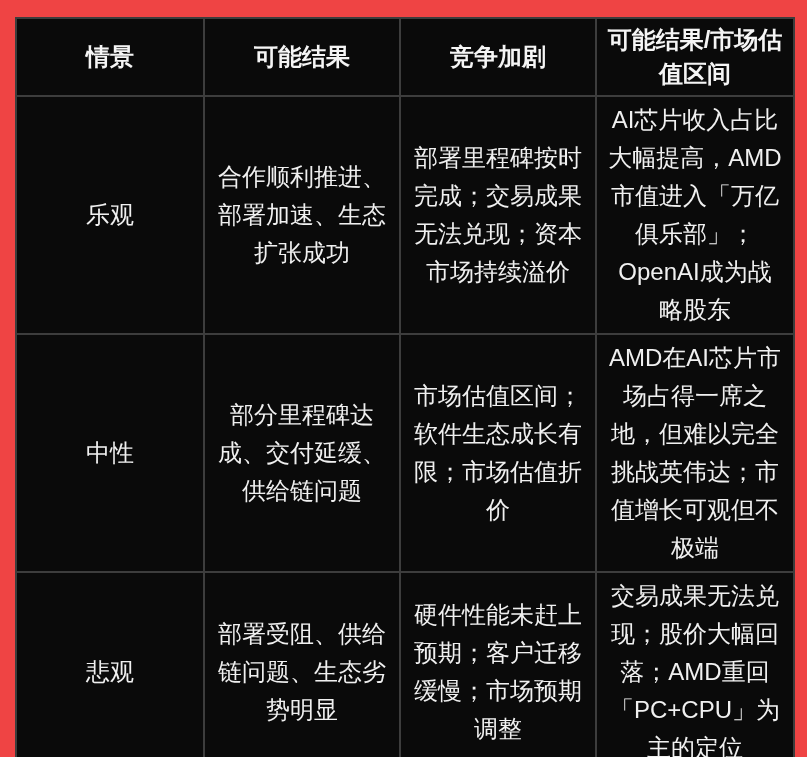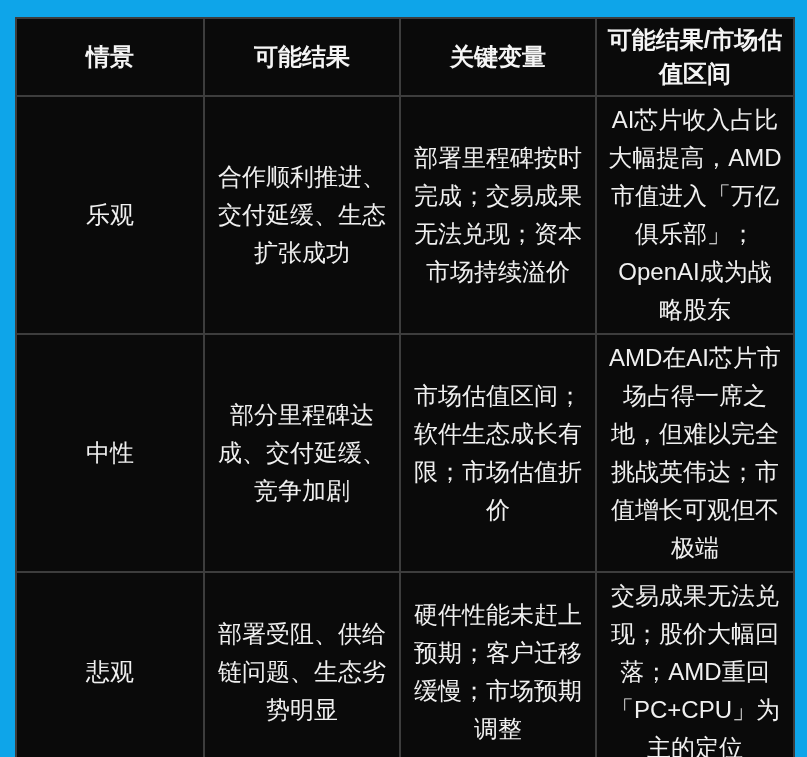--- a/index.html
+++ b/index.html
@@ -5,21 +5,21 @@
   html, body { margin: 0; padding: 0; }
   body {
     width: 807px; height: 757px;
     background: #1c1c1c;
     font-family: "Liberation Sans", "DejaVu Sans", sans-serif;
   }
   .stage {
     position: relative;
     width: 807px; height: 757px;
     overflow: hidden;
-    background: #0ea5e9;
+    background: #ef4444;
   }
   table.scenario-table {
     position: absolute;
     left: 15px; top: 17px;
     width: 778px;
     border-collapse: collapse;
     table-layout: fixed;
     background: #0a0a0a;
   }
   th, td {
@@ -57,34 +57,34 @@
     <colgroup>
       <col class="c1">
         <col class="c2">
         <col class="c3">
         <col class="c4">
     </colgroup>
     <thead>
       <tr>
         <th>情景</th>
         <th>可能结果</th>
-        <th>关键变量</th>
+        <th>竞争加剧</th>
         <th>可能结果/市场估值区间</th>
       </tr>
     </thead>
     <tbody>
       <tr class="row-optimistic">
         <td class="scenario-cell">乐观</td>
-        <td>合作顺利推进、交付延缓、生态扩张成功</td>
+        <td>合作顺利推进、部署加速、生态扩张成功</td>
         <td>部署里程碑按时完成；交易成果无法兑现；资本市场持续溢价</td>
         <td>AI芯片收入占比大幅提高，AMD市值进入「万亿俱乐部」；OpenAI成为战略股东</td>
       </tr>
       <tr class="row-neutral">
         <td class="scenario-cell">中性</td>
-        <td>部分里程碑达成、交付延缓、竞争加剧</td>
+        <td>部分里程碑达成、交付延缓、供给链问题</td>
         <td>市场估值区间；软件生态成长有限；市场估值折价</td>
         <td>AMD在AI芯片市场占得一席之地，但难以完全挑战英伟达；市值增长可观但不极端</td>
       </tr>
       <tr class="row-pessimistic">
         <td class="scenario-cell">悲观</td>
         <td>部署受阻、供给链问题、生态劣势明显</td>
         <td>硬件性能未赶上预期；客户迁移缓慢；市场预期调整</td>
         <td>交易成果无法兑现；股价大幅回落；AMD重回「PC+CPU」为主的定位</td>
       </tr>
     </tbody>

